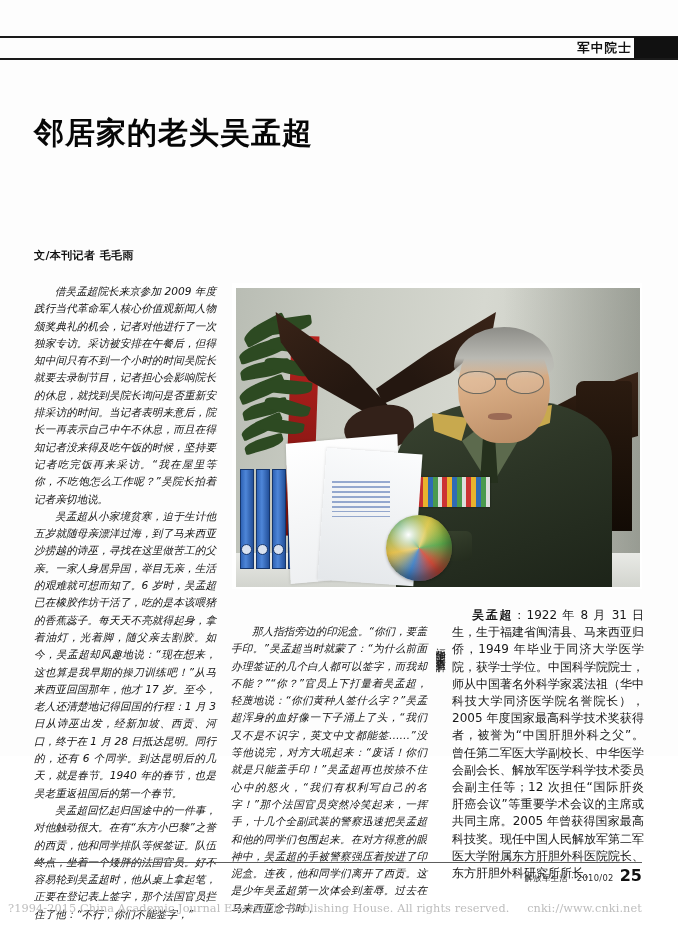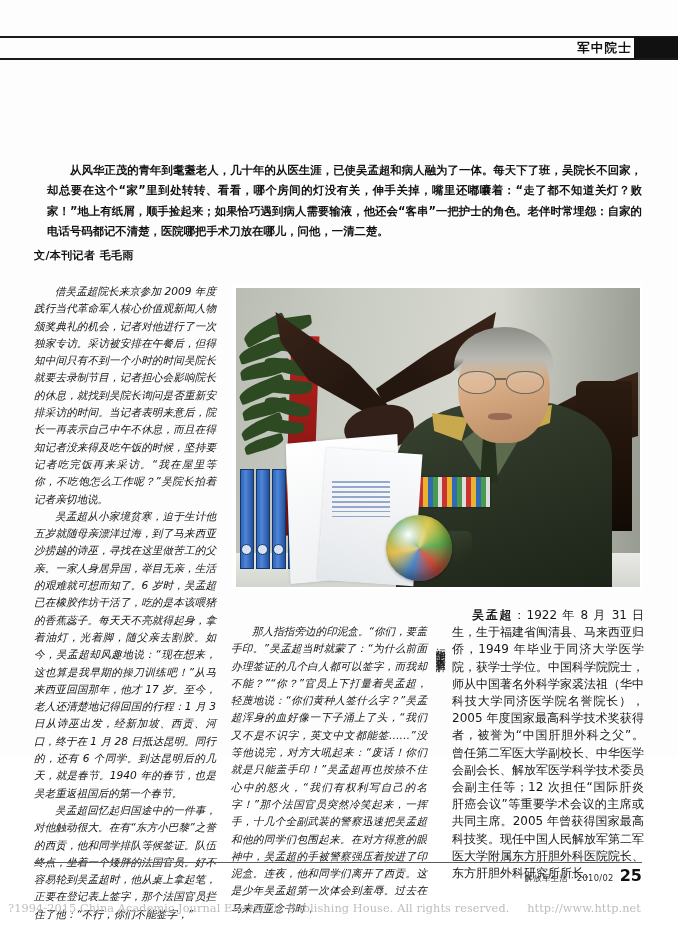--- a/index.html
+++ b/index.html
@@ -476,22 +476,22 @@
 
 <div class="page">
 
   <div class="header-band">
     <div class="header-rule-top"></div>
     <div class="header-kicker">军中院士</div>
     <div class="header-block"></div>
     <div class="header-rule-bottom"></div>
   </div>
 
-
-  <div class="lead">从风华正茂的青年到耄耋老人，几十年的从医生涯，已使吴孟超和病人融为了一体。每天下了班，吴院长不回家，却总要在这个“家”里到处转转、看看，哪个房间的灯没有关，伸手关掉，嘴里还嘟囔着：“走了都不知道关灯？败家！”地上有纸屑，顺手捡起来；如果恰巧遇到病人需要输液，他还会“客串”一把护士的角色。老伴时常埋怨：自家的电话号码都记不清楚，医院哪把手术刀放在哪儿，问他，一清二楚。</div>
+  <h1 class="article-title">邻居家的老头吴孟超</h1>
+
 
   <div class="byline">文/本刊记者 毛毛雨</div>
 
   <div class="col col-left">
     <p>借吴孟超院长来京参加 2009 年度践行当代革命军人核心价值观新闻人物颁奖典礼的机会，记者对他进行了一次独家专访。采访被安排在午餐后，但得知中间只有不到一个小时的时间吴院长就要去录制节目，记者担心会影响院长的休息，就找到吴院长询问是否重新安排采访的时间。当记者表明来意后，院长一再表示自己中午不休息，而且在得知记者没来得及吃午饭的时候，坚持要记者吃完饭再来采访。“我在屋里等你，不吃饱怎么工作呢？”吴院长拍着记者亲切地说。</p>
     <p>吴孟超从小家境贫寒，迫于生计他五岁就随母亲漂洋过海，到了马来西亚沙捞越的诗巫，寻找在这里做苦工的父亲。一家人身居异国，举目无亲，生活的艰难就可想而知了。6 岁时，吴孟超已在橡胶作坊干活了，吃的是本该喂猪的香蕉蕊子。每天天不亮就得起身，拿着油灯，光着脚，随父亲去割胶。如今，吴孟超却风趣地说：“现在想来，这也算是我早期的操刀训练吧！”从马来西亚回国那年，他才 17 岁。至今，老人还清楚地记得回国的行程：1 月 3 日从诗巫出发，经新加坡、西贡、河口，终于在 1 月 28 日抵达昆明。同行的，还有 6 个同学。到达昆明后的几天，就是春节。1940 年的春节，也是吴老重返祖国后的第一个春节。</p>
     <p>吴孟超回忆起归国途中的一件事，对他触动很大。在有“东方小巴黎”之誉的西贡，他和同学排队等候签证。队伍终点，坐着一个矮胖的法国官员。好不容易轮到吴孟超时，他从桌上拿起笔，正要在登记表上签字，那个法国官员拦住了他：“不行，你们不能签字，”</p>
   </div>
 
   <div class="photo-frame"></div>
@@ -568,16 +568,16 @@
   </div>
 
   <div class="footer-rule"></div>
   <div class="footer-meta">
     <span class="footer-src">解放军生活 · 2010/02</span>
     <span class="footer-page">25</span>
   </div>
 
   <div class="cnki">
     <span>?1994-2015 China Academic Journal Electronic Publishing House. All rights reserved.</span>
-    <span class="url">http://www.http.net</span>
+    <span class="url">cnki://www.cnki.net</span>
   </div>
 
 </div>
 
 </body></html>

